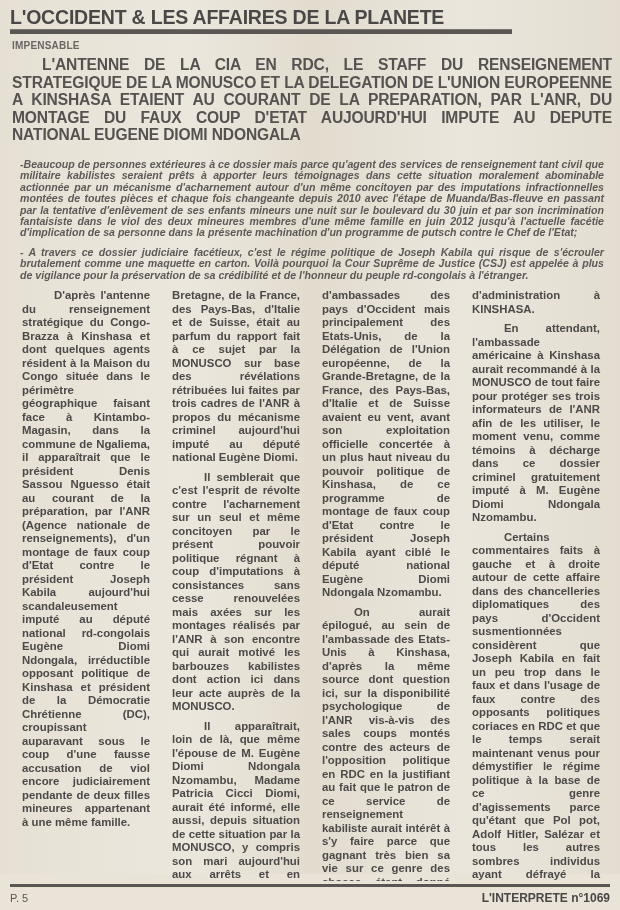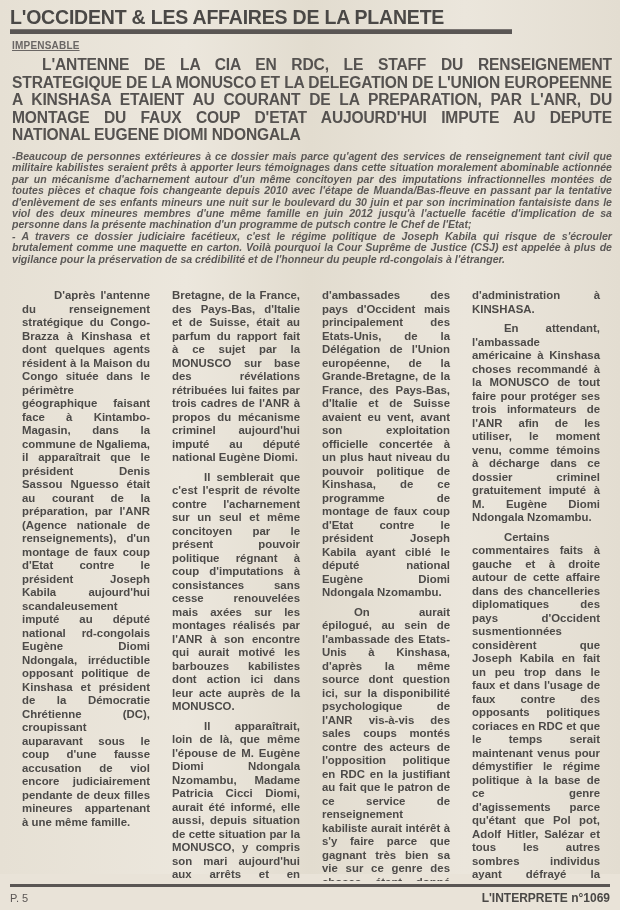--- a/index.html
+++ b/index.html
@@ -16,34 +16,34 @@
     position: absolute; left: 10px; top: 6px; width: 500px;
     font-size: 19.5px; font-weight: bold; color: #4a4846; letter-spacing: -0.2px;
     line-height: 22px; white-space: nowrap;
   }
   .header-rule {
     position: absolute; left: 10px; top: 29px; width: 502px; height: 4px;
     background: #5a5654; border-top: 1px solid #7a7572;
   }
   .kicker {
     position: absolute; left: 12px; top: 40px; font-size: 10px; color: #6a6664;
-    text-decoration: underline; font-weight: bold; letter-spacing: 0.2px;
+    font-weight: bold; letter-spacing: 0.2px;
   }
   .headline {
     position: absolute; left: 12px; top: 56px; width: 600px;
     font-size: 15.6px; font-weight: bold; line-height: 17.5px; color: #555250;
     text-align: justify; text-align-last: left; text-indent: 30px;
     letter-spacing: -0.15px;
   }
   .lede {
     position: absolute; left: 12px; top: 151px; width: 600px;
     font-size: 10.6px; font-style: italic; font-weight: bold; line-height: 11.4px; color: #5c5957;
     text-align: justify;
   }
-  .lede p { margin: 0; }
+  .lede p { margin: 8px; }
   .columns {
     position: absolute; left: 12px; top: 283px; width: 600px; height: 598px;
     display: flex; gap: 0;
   }
   .col {
     width: 150px; padding: 0 6px 0 4px; box-sizing: border-box;
     font-size: 11.4px; line-height: 13.5px; font-weight: bold; color: #4c4a48;
     text-align: justify; overflow: hidden;
   }
   .col p { margin: 6px; text-indent: 32px; }
@@ -82,21 +82,21 @@
       <p>Il semblerait que c'est l'esprit de révolte contre l'acharnement sur un seul et même concitoyen par le présent pouvoir politique régnant à coup d'imputations à consistances sans cesse renouvelées mais axées sur les montages réalisés par l'ANR à son encontre qui aurait motivé les barbouzes kabilistes dont action ici dans leur acte auprès de la MONUSCO.</p>
       <p>Il apparaîtrait, loin de là, que même l'épouse de M. Eugène Diomi Ndongala Nzomambu, Madame Patricia Cicci Diomi, aurait été informé, elle aussi, depuis situation de cette situation par la MONUSCO, y compris son mari aujourd'hui aux arrêts et en détention au CPRK.</p>
       <p>C'est dans cette foulée que grand nombre</p>
     </div>
     <div class="col">
       <p class="cont">d'ambassades des pays d'Occident mais principalement des Etats-Unis, de la Délégation de l'Union européenne, de la Grande-Bretagne, de la France, des Pays-Bas, d'Italie et de Suisse avaient eu vent, avant son exploitation officielle concertée à un plus haut niveau du pouvoir politique de Kinshasa, de ce programme de montage de faux coup d'Etat contre le président Joseph Kabila ayant ciblé le député national Eugène Diomi Ndongala Nzomambu.</p>
       <p>On aurait épilogué, au sein de l'ambassade des Etats-Unis à Kinshasa, d'après la même source dont question ici, sur la disponibilité psychologique de l'ANR vis-à-vis des sales coups montés contre des acteurs de l'opposition politique en RDC en la justifiant au fait que le patron de ce service de renseignement kabiliste aurait intérêt à s'y faire parce que gagnant très bien sa vie sur ce genre des choses étant donné qu'il serait à la fois actionnaire et président du Conseil</p>
     </div>
     <div class="col">
       <p class="cont">d'administration à KINSHASA.</p>
-      <p>En attendant, l'ambassade américaine à Kinshasa choses recommandé à la MONUSCO de tout faire pour protéger ses trois informateurs de l'ANR afin de les utiliser, le moment venu, comme témoins à décharge dans ce dossier criminel gratuitement imputé à M. Eugène Diomi Ndongala Nzomambu.</p>
+      <p>En attendant, l'ambassade américaine à Kinshasa aurait recommandé à la MONUSCO de tout faire pour protéger ses trois informateurs de l'ANR afin de les utiliser, le moment venu, comme témoins à décharge dans ce dossier criminel gratuitement imputé à M. Eugène Diomi Ndongala Nzomambu.</p>
       <p>Certains commentaires faits à gauche et à droite autour de cette affaire dans des chancelleries diplomatiques des pays d'Occident susmentionnées considèrent que Joseph Kabila en fait un peu trop dans le faux et dans l'usage de faux contre des opposants politiques coriaces en RDC et que le temps serait maintenant venus pour démystifier le régime politique à la base de ce genre d'agissements parce qu'étant que Pol pot, Adolf Hitler, Salézar et tous les autres sombres individus ayant défrayé la chronique de l'histoire des crimes atroces.</p>
       <div class="signature">L'INTERPRETE</div>
     </div>
   </div>
 
   <div class="footer-rule"></div>
   <div class="footer-left">P. 5</div>
   <div class="footer-right">L'INTERPRETE n°1069</div>
 
 </div>

